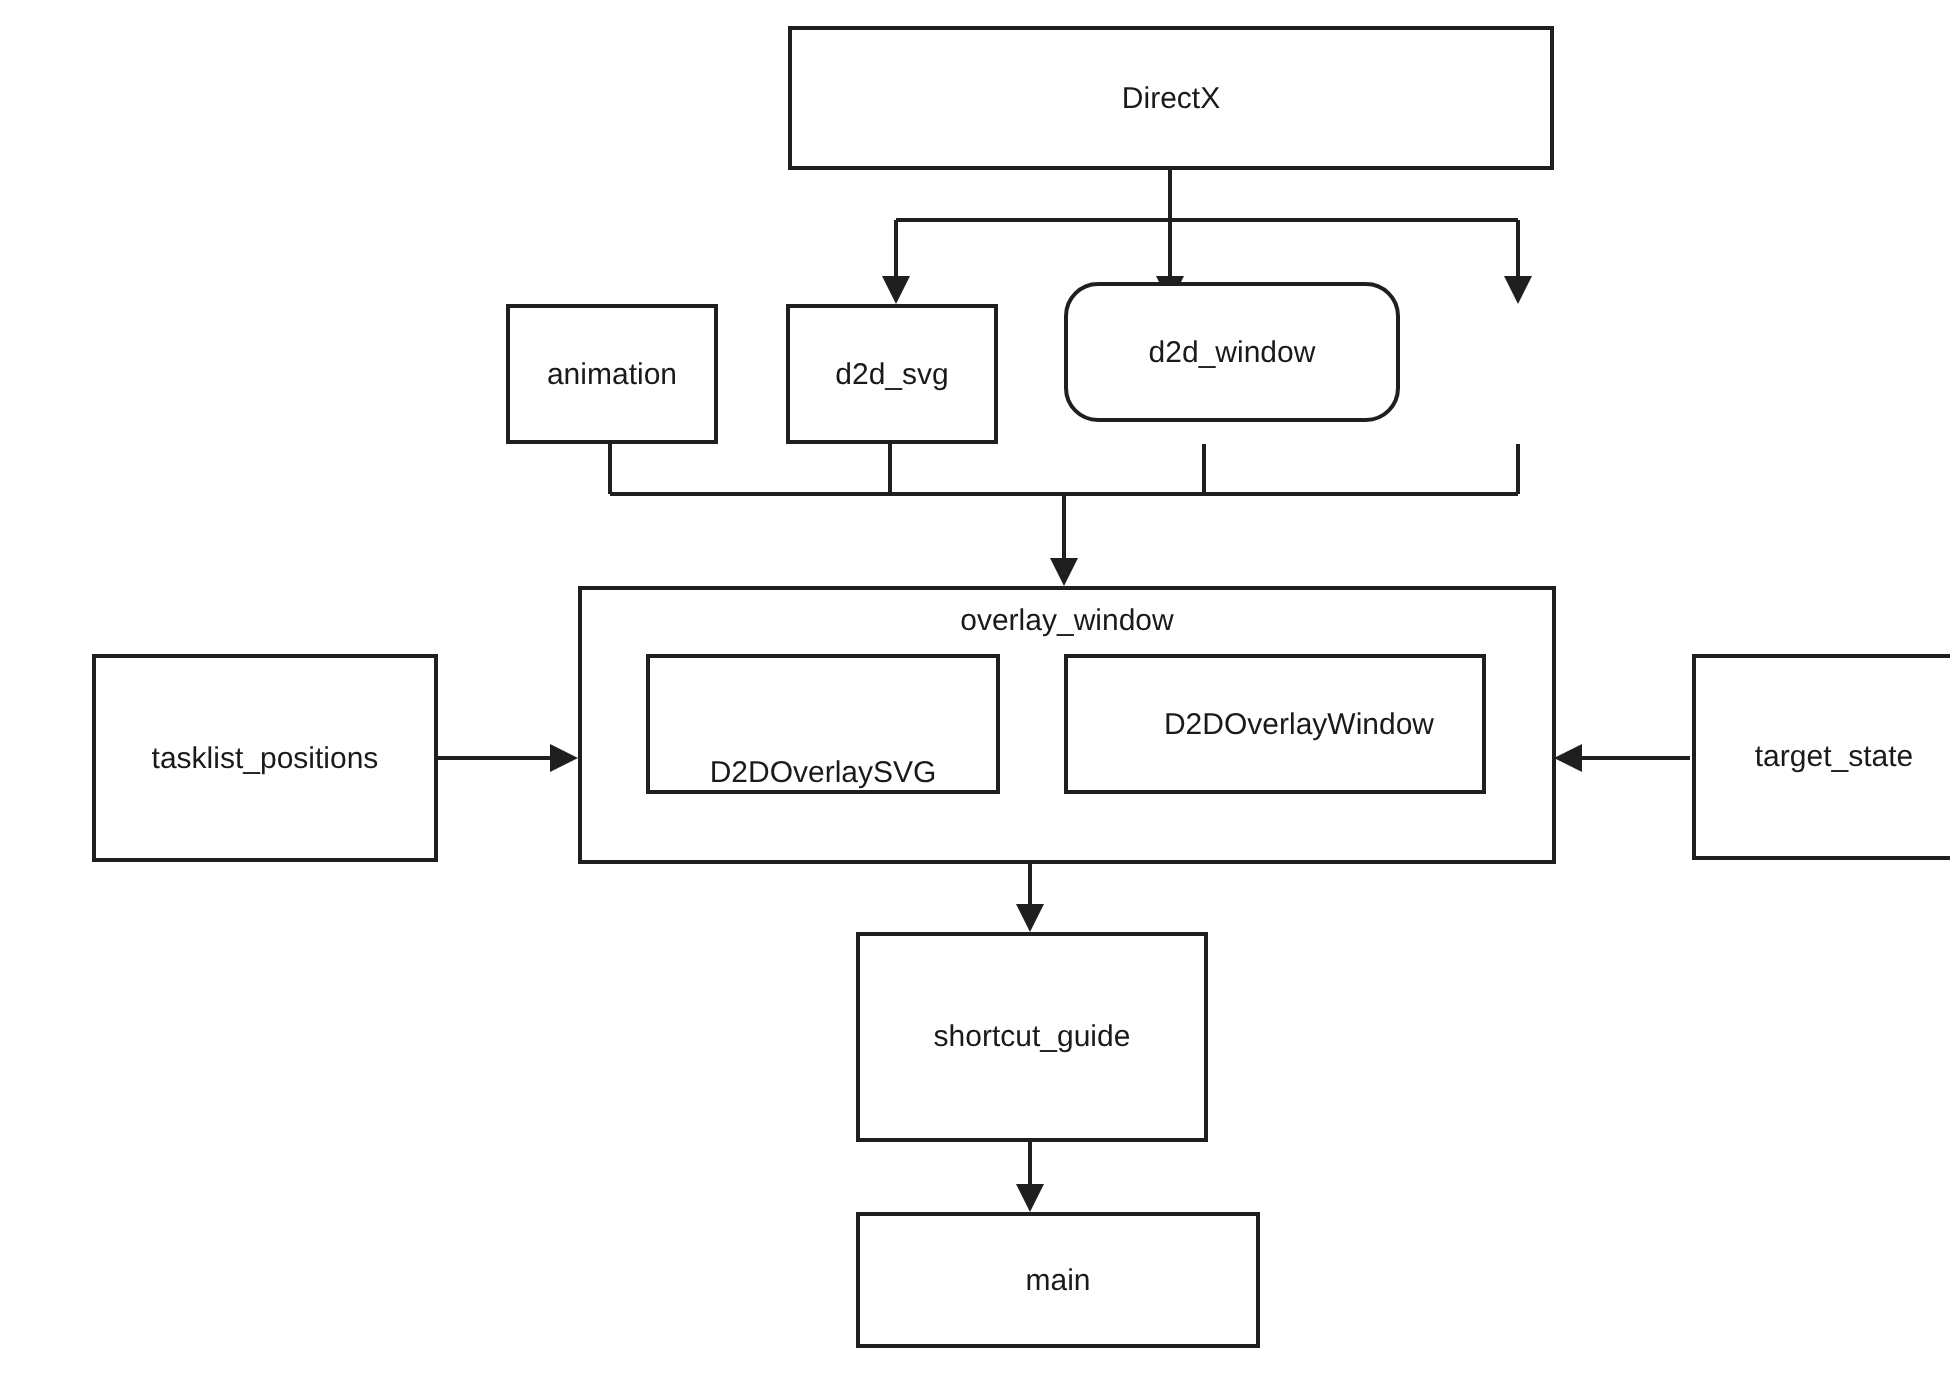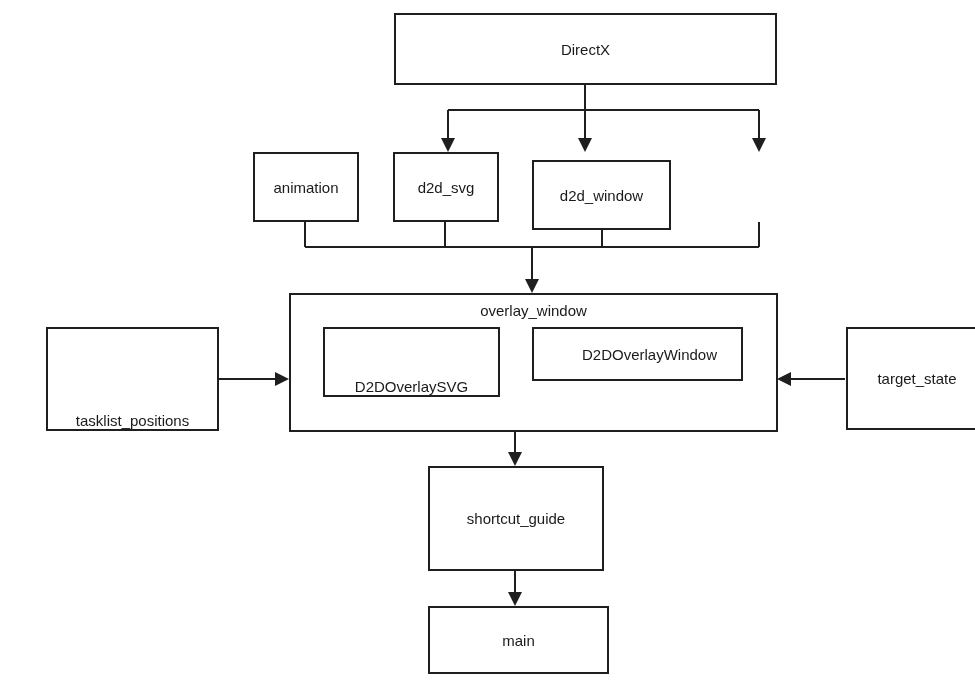--- a/index.html
+++ b/index.html
@@ -26,30 +26,30 @@
     display: flex;
     align-items: center;
     justify-content: center;
     font-size: 15px;
     color: #1a1a1a;
     white-space: nowrap;
   }
   #node-directx          { left: 369px; top: 13px;  width: 383px; height: 72px; }
   #node-animation        { left: 228px; top: 152px; width: 106px; height: 70px; }
   #node-d2d-svg          { left: 368px; top: 152px; width: 106px; height: 70px; }
-  #node-d2d-window       { left: 507px; top: 160px; width: 139px; height: 70px; }
+  #node-d2d-window       { left: 507px; top: 141px; width: 168px; height: 70px; border-radius: 17px; }
   #node-d2d-text         { left: 681px; top: 152px; width: 106px; height: 70px; }
   #node-overlay-window   { left: 264px; top: 293px; width: 489px; height: 139px;
                            align-items: flex-start; padding-top: 7px; }
   #node-d2d-overlay-svg    { left: 298px; top: 327px; width: 177px; height: 70px; align-items: flex-end; }
-  #node-d2d-overlay-window { left: 507px; top: 327px; width: 211px; height: 54px; padding-left: 24px; }
-  #node-tasklist-positions { left: 21px;  top: 327px; width: 173px; height: 104px; align-items: flex-end; }
+  #node-d2d-overlay-window { left: 507px; top: 327px; width: 211px; height: 70px; padding-left: 24px; }
+  #node-tasklist-positions { left: 21px;  top: 327px; width: 173px; height: 104px; }
   #node-target-state       { left: 821px; top: 327px; width: 142px; height: 103px; }
   #node-shortcut-guide     { left: 403px; top: 466px; width: 176px; height: 105px; }
-  #node-main               { left: 403px; top: 606px; width: 181px; height: 68px; }
+  #node-main               { left: 403px; top: 606px; width: 202px; height: 68px; }
   .edge-line { stroke: #1f1f1f; stroke-width: 2; fill: none; }
   .arrow-head { fill: #1f1f1f; stroke: none; }
 </style>
 </head>
 <body>
 
 <div class="canvas">
 
   <svg class="connector-layer" width="975" height="692" viewBox="0 0 975 692" xmlns="http://www.w3.org/2000/svg">
 

